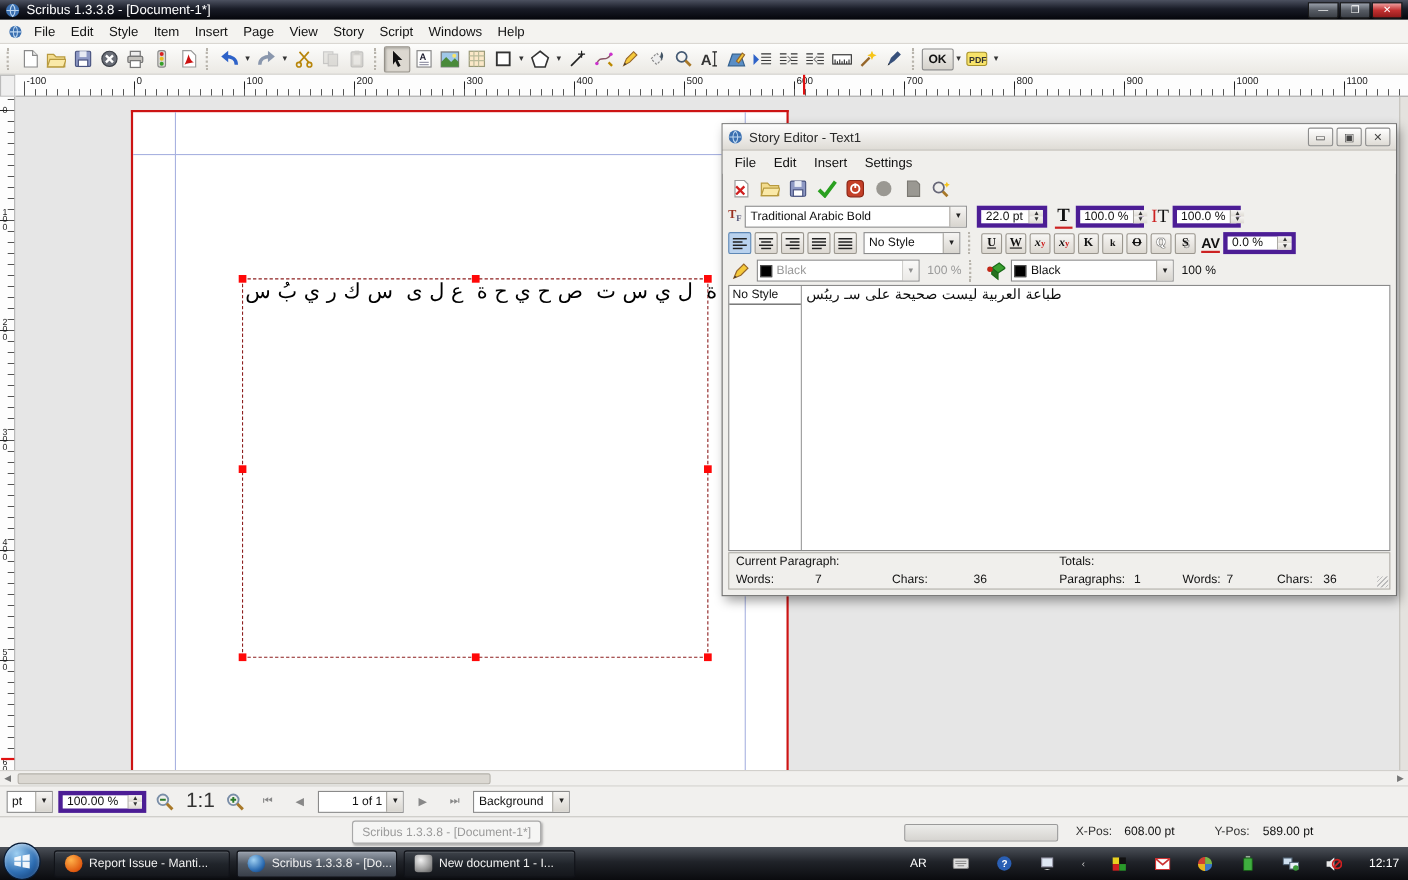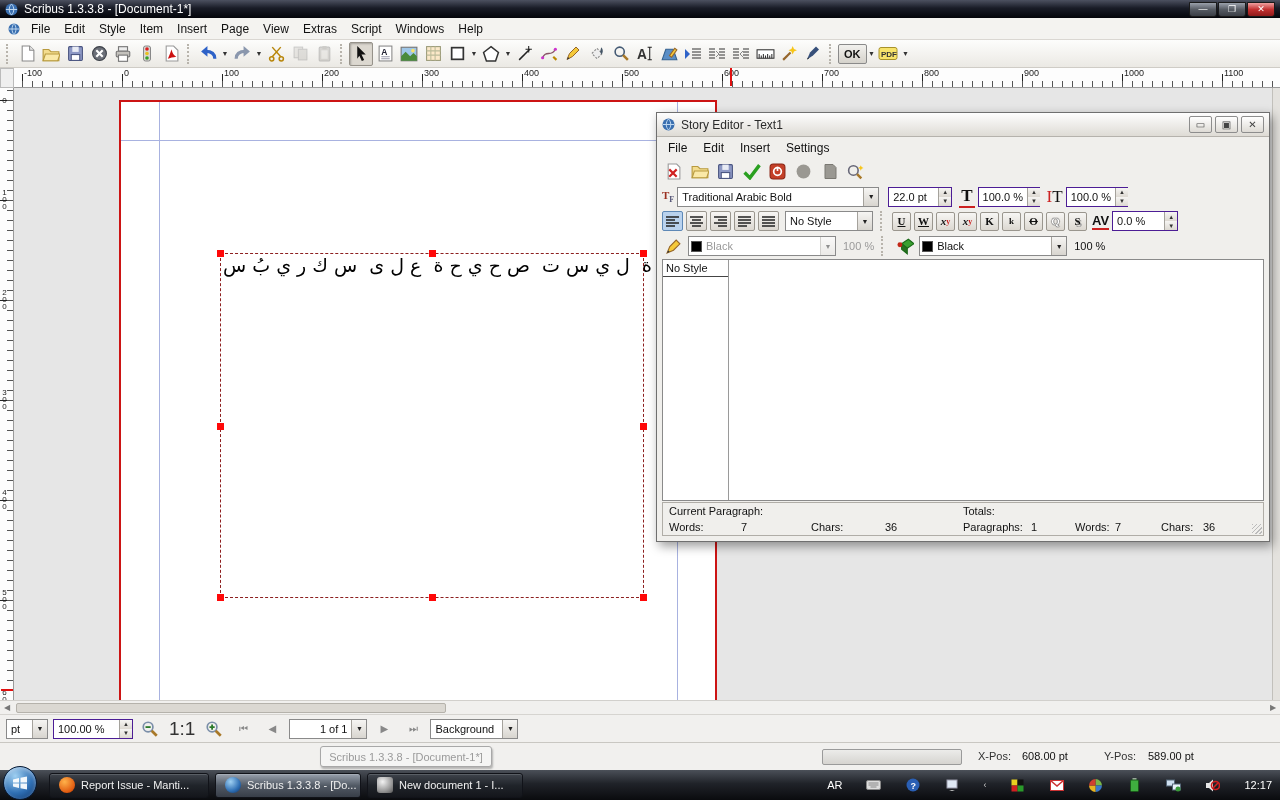--- a/index.html
+++ b/index.html
@@ -41,21 +41,21 @@
 .hd{position:absolute;width:7px;height:7px;background:#ff0808}
 .ftext{position:absolute;left:209px;top:166px;width:430px;font-family:"DejaVu Sans",sans-serif;font-size:19px;color:#000;white-space:pre;direction:ltr;text-align:left}
 
 .hscroll{position:absolute;left:0;top:700px;width:1280px;height:14px;background:#f1f0ee;border-top:1px solid #d2d0cc;display:flex;align-items:center}
 .scrarrow{width:14px;height:12px;display:flex;align-items:center;justify-content:center;font-size:8px;color:#777}
 .sthumb{height:10px;width:430px;background:#dbd8d2;border:1px solid #b5b2ab;border-radius:2px;margin-left:2px}
 .bbar{position:absolute;left:0;top:714px;width:1280px;height:28px;background:#f1f0ee;border-top:1px solid #d6d4d0;display:flex;align-items:center;gap:5px;padding-left:6px}
 .combo{height:20px;background:#fff;border:1px solid #8a8a8a;display:flex;align-items:center;font-size:11px}
 .combo .val{padding:0 4px;flex:1;white-space:nowrap;overflow:hidden}
 .cbtn{width:15px;height:100%;background:linear-gradient(#f6f5f3,#d8d5cf);border-left:1px solid #a5a29c;display:flex;align-items:center;justify-content:center;font-size:7px;color:#222;flex:none}
-.spin{height:20px;background:#fff;border:1px solid #4c1d95;display:flex;align-items:center;font-size:11px}
+.spin{height:20px;background:#fff;border:4px solid #4c1d95;display:flex;align-items:flex-start;font-size:11px}
 .spin .val{padding:0 4px;flex:1;white-space:nowrap}
 .sbtns{display:flex;flex-direction:column;width:13px;height:100%;border-left:1px solid #a5a29c;flex:none}
 .sbtns div{flex:1;background:linear-gradient(#f6f5f3,#ddd9d2);font-size:6px;color:#333;display:flex;align-items:center;justify-content:center}
 .dis-combo{color:#999}
 .sbar{position:absolute;left:0;top:742px;width:1280px;height:28px;background:#f1f0ee;border-top:1px solid #c9c7c2;font-size:11px}
 .ttip{position:absolute;left:320px;top:3px;width:172px;height:21px;border:1px solid #a8a8a8;border-radius:3px;background:#f5f5f4;color:#9a9a9a;display:flex;align-items:center;justify-content:center;box-shadow:1px 2px 2px rgba(0,0,0,.25)}
 .progress{position:absolute;left:822px;top:6px;width:140px;height:16px;border:1px solid #9a9a9a;background:linear-gradient(#ececea,#d6d4d0);border-radius:2px}
 
 .task{position:absolute;left:0;top:770px;width:1280px;height:30px;background:linear-gradient(#4b5058,#202329 45%,#0a0b0e);display:flex;align-items:center;color:#eee}
 .orb{width:34px;height:34px;margin:-5px 9px 0 3px;border-radius:50%;background:radial-gradient(circle at 35% 28%,#9fd0f2,#2f6fb4 55%,#0b2f62);border:1px solid #081a33;box-shadow:inset 0 2px 4px rgba(255,255,255,.5);display:flex;align-items:center;justify-content:center;flex:none}
@@ -113,21 +113,21 @@
           <path d="M1 6h10M6 .5c-2.6 2.7-2.6 8.3 0 11c2.6-2.7 2.6-8.3 0-11" stroke="#bcd6ef" stroke-width="1" fill="none"></path>
         </svg>
       </span>
     <span class="menu-item">File</span>
     <span class="menu-item">Edit</span>
     <span class="menu-item">Style</span>
     <span class="menu-item">Item</span>
     <span class="menu-item">Insert</span>
     <span class="menu-item">Page</span>
     <span class="menu-item">View</span>
-    <span class="menu-item">Extras</span>
+    <span class="menu-item">Story</span>
     <span class="menu-item">Script</span>
     <span class="menu-item">Windows</span>
     <span class="menu-item">Help</span>
   </div>
 
   <div class="toolbar">
     <span class="handle"></span>
     <span class="tb">
         <svg width="17" height="17" viewBox="0 0 16 16">
           <path d="M3 1h7l4 4v10H3z" fill="#fff" stroke="#8a8a8a"></path>
@@ -715,20 +715,21 @@
           <span class="val">Black</span>
           <span class="cbtn">▼</span>
         </span>
       <span class="lbl" style="margin-left:4px">100 %</span>
     </div>
 
     <div class="se-text">
       <div class="se-stylecol">
         <div class="cell">No Style</div>
       </div>
+      <div class="se-edit">طباعة العربية ليست صحيحة على سـ ريبُس</div>
     </div>
 
     <div class="se-status">
       <span style="left:6px;top:2px">Current Paragraph:</span>
       <span style="left:6px;top:18px">Words:</span>
       <span style="left:78px;top:18px">7</span>
       <span style="left:148px;top:18px">Chars:</span>
       <span style="left:222px;top:18px">36</span>
       <span style="left:300px;top:2px">Totals:</span>
       <span style="left:300px;top:18px">Paragraphs:</span>

